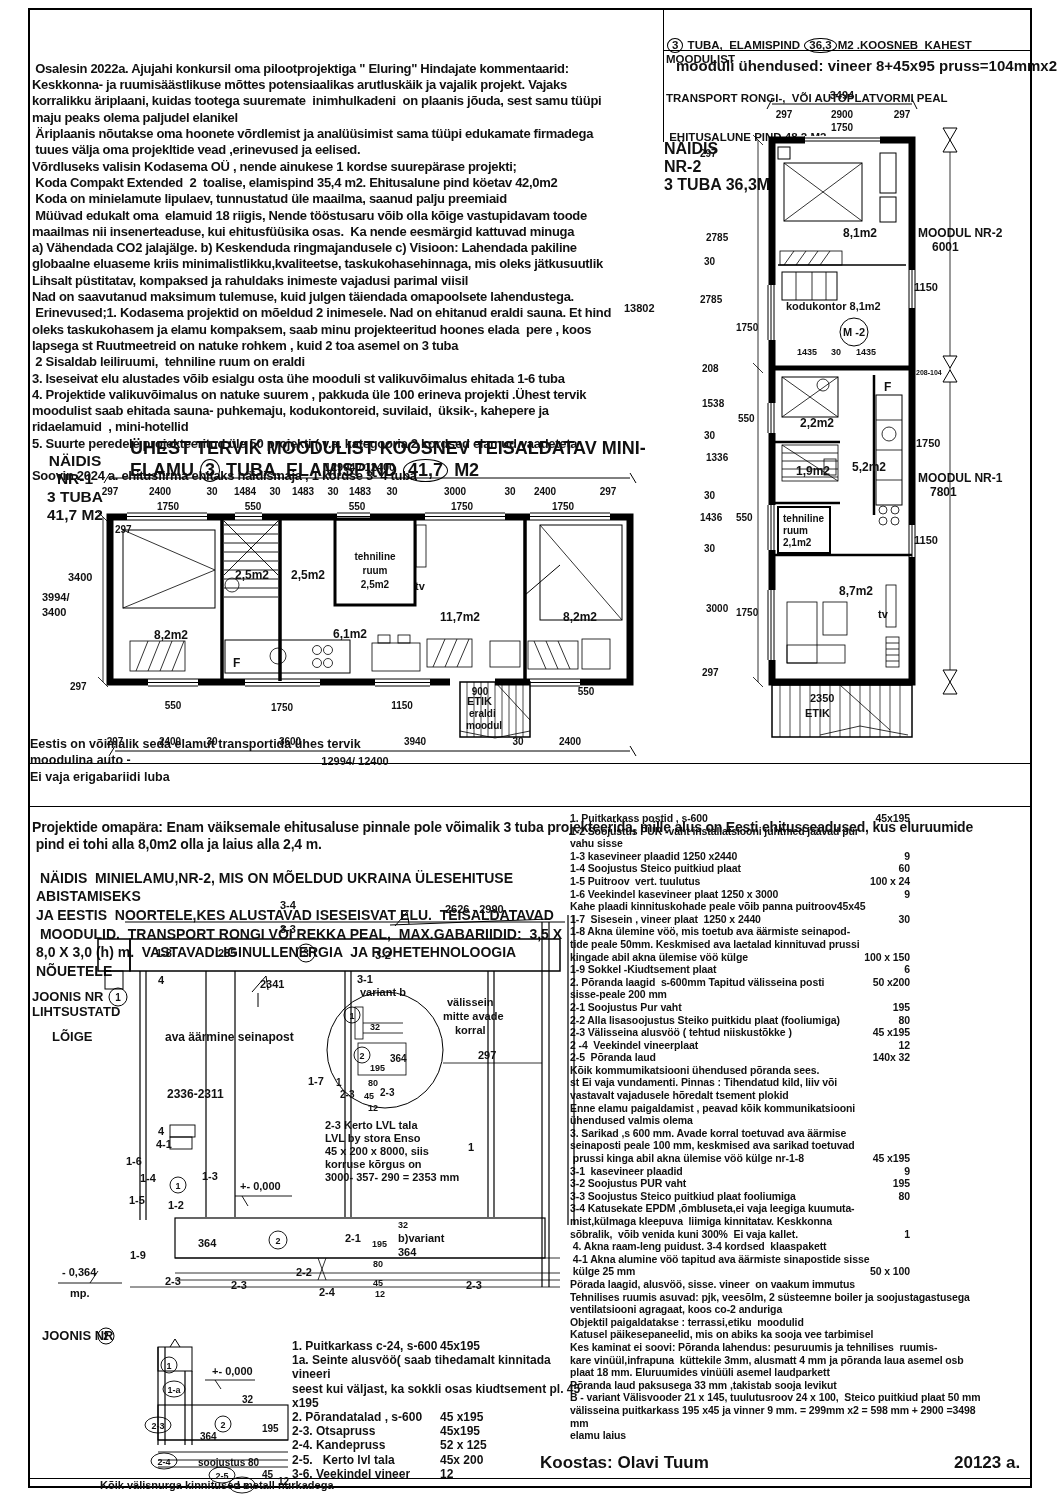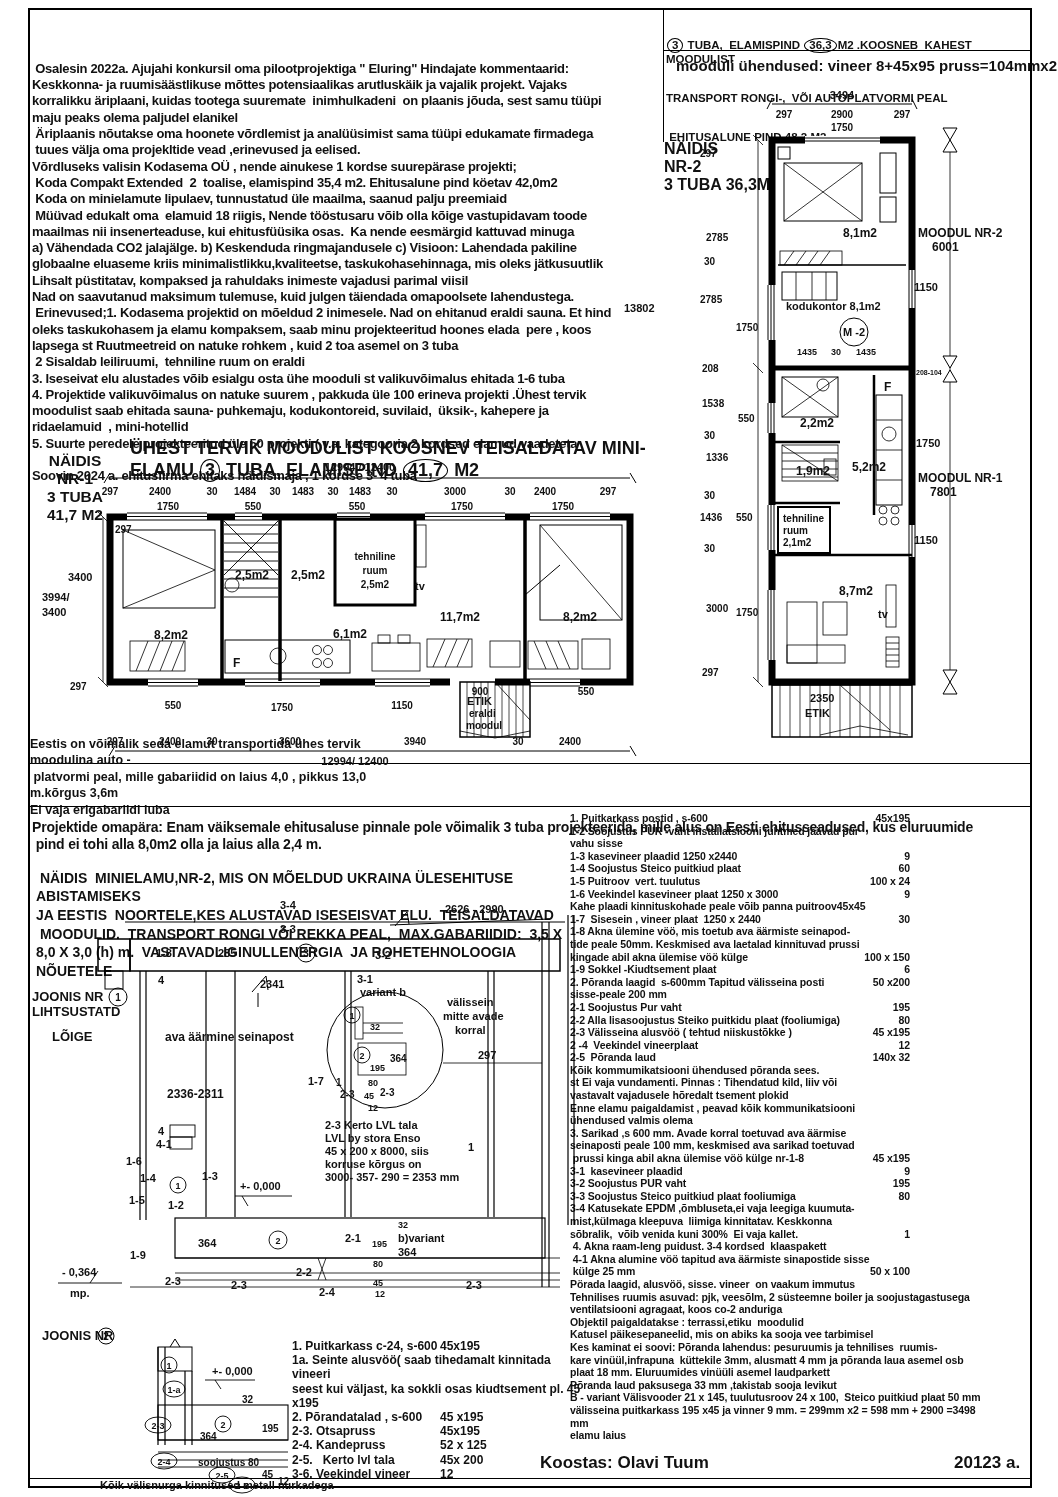--- a/index.html
+++ b/index.html
@@ -354,21 +354,21 @@
       <text x="395" y="290" class="s10" text-anchor="middle">3940</text>
       <text x="498" y="290" class="s10" text-anchor="middle">30</text>
       <text x="550" y="290" class="s10" text-anchor="middle">2400</text>
     </g>
     <path class="ln" stroke-width="1" d="M95,296 H610 M95,291 l-6,10 M610,291 l6,10"></path>
     <text x="335" y="310" class="s11" text-anchor="middle">12994/ 12400</text>
   </svg>
 
   <div class="abs transport">
     
-  <div>Eestis on võimalik seda elamut transportida ühes tervik moodulina auto -</div><div> platvormi peal, mille gabariidid on laius 4,0 , pikkus 13,0 m.kõrgus 3,6m</div><div>Ei vaja erigabariidi luba</div></div>
+  <div>Eestis on võimalik seda elamut transportida ühes tervik moodulina auto -</div><div>Ei vaja erigabariidi luba</div></div>
 
   <div class="abs projekt">
     
   <div>Projektide omapära: Enam väiksemale ehitusaluse pinnale pole võimalik 3 tuba projekteerida, mille alus on Eesti ehitusseadused, kus eluruumide</div><div> pind ei tohi alla 8,0m2 olla ja laius alla 2,4 m.</div></div>
 
   <div class="abs sechead">
     
   <div> NÄIDIS  MINIELAMU,NR-2, MIS ON MÕELDUD UKRAINA ÜLESEHITUSE</div><div>ABISTAMISEKS</div><div>JA EESTIS  NOORTELE,KES ALUSTAVAD ISESEISVAT ELU.  TEISALDATAVAD</div><div> MOODULID.  TRANSPORT RONGI VÕI REKKA PEAL,  MAX.GABARIIDID:  3,5 X</div><div>8,0 X 3,0 (h) m.  VASTAVADLIGINULLENERGIA  JA ROHETEHNOLOOGIA</div><div>NÕUETELE</div></div>
 
   <div class="abs specs">

